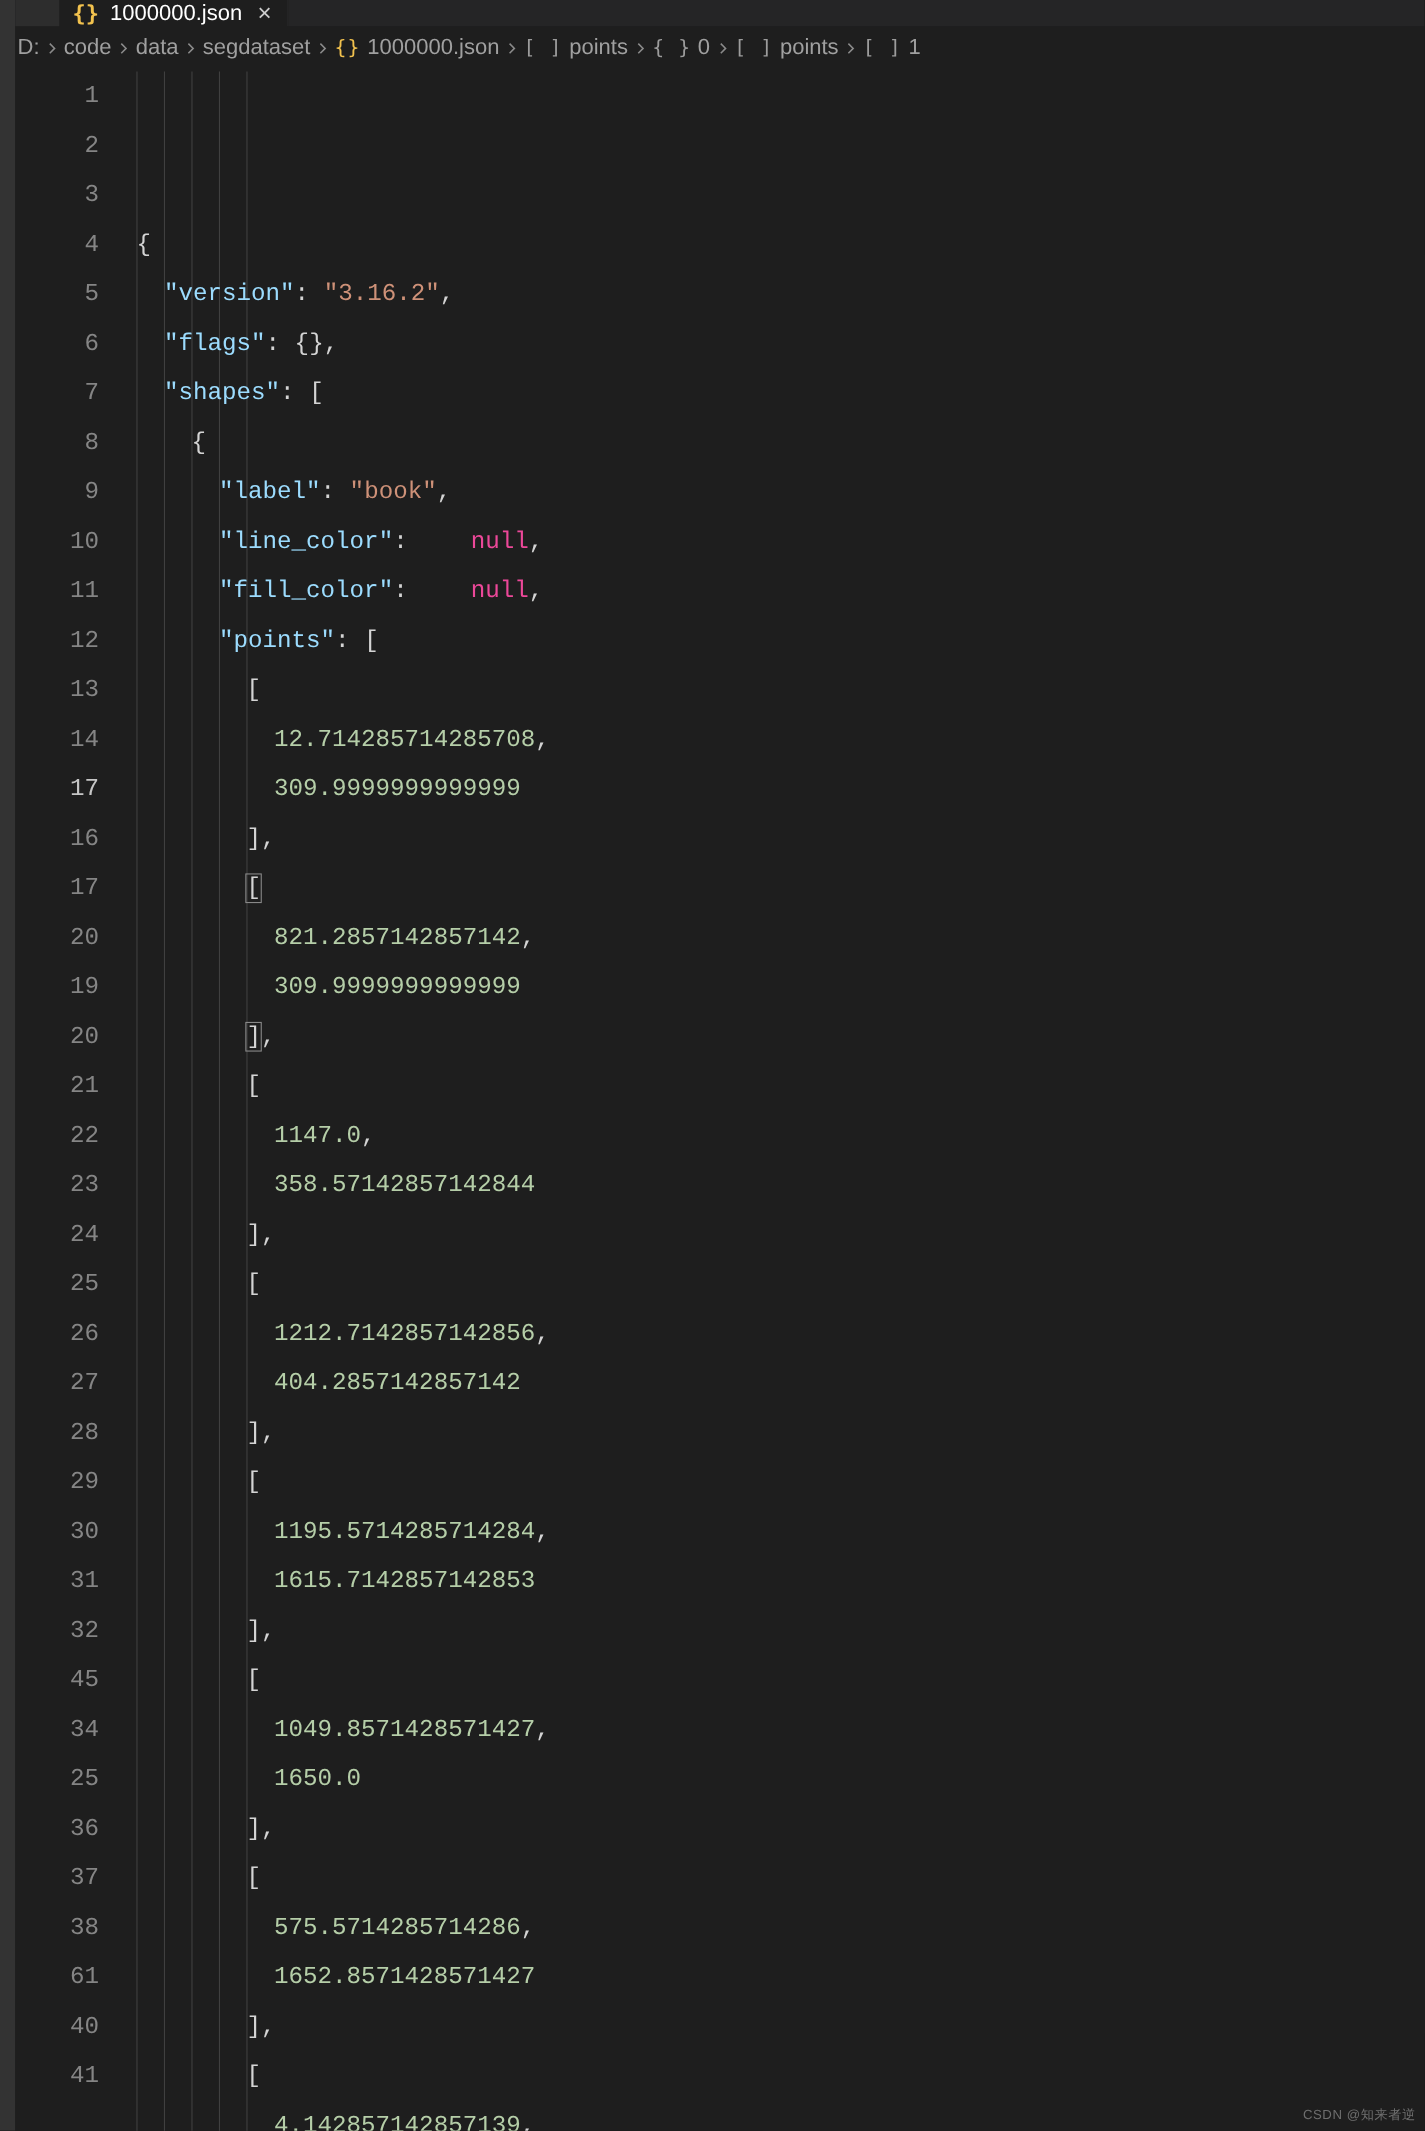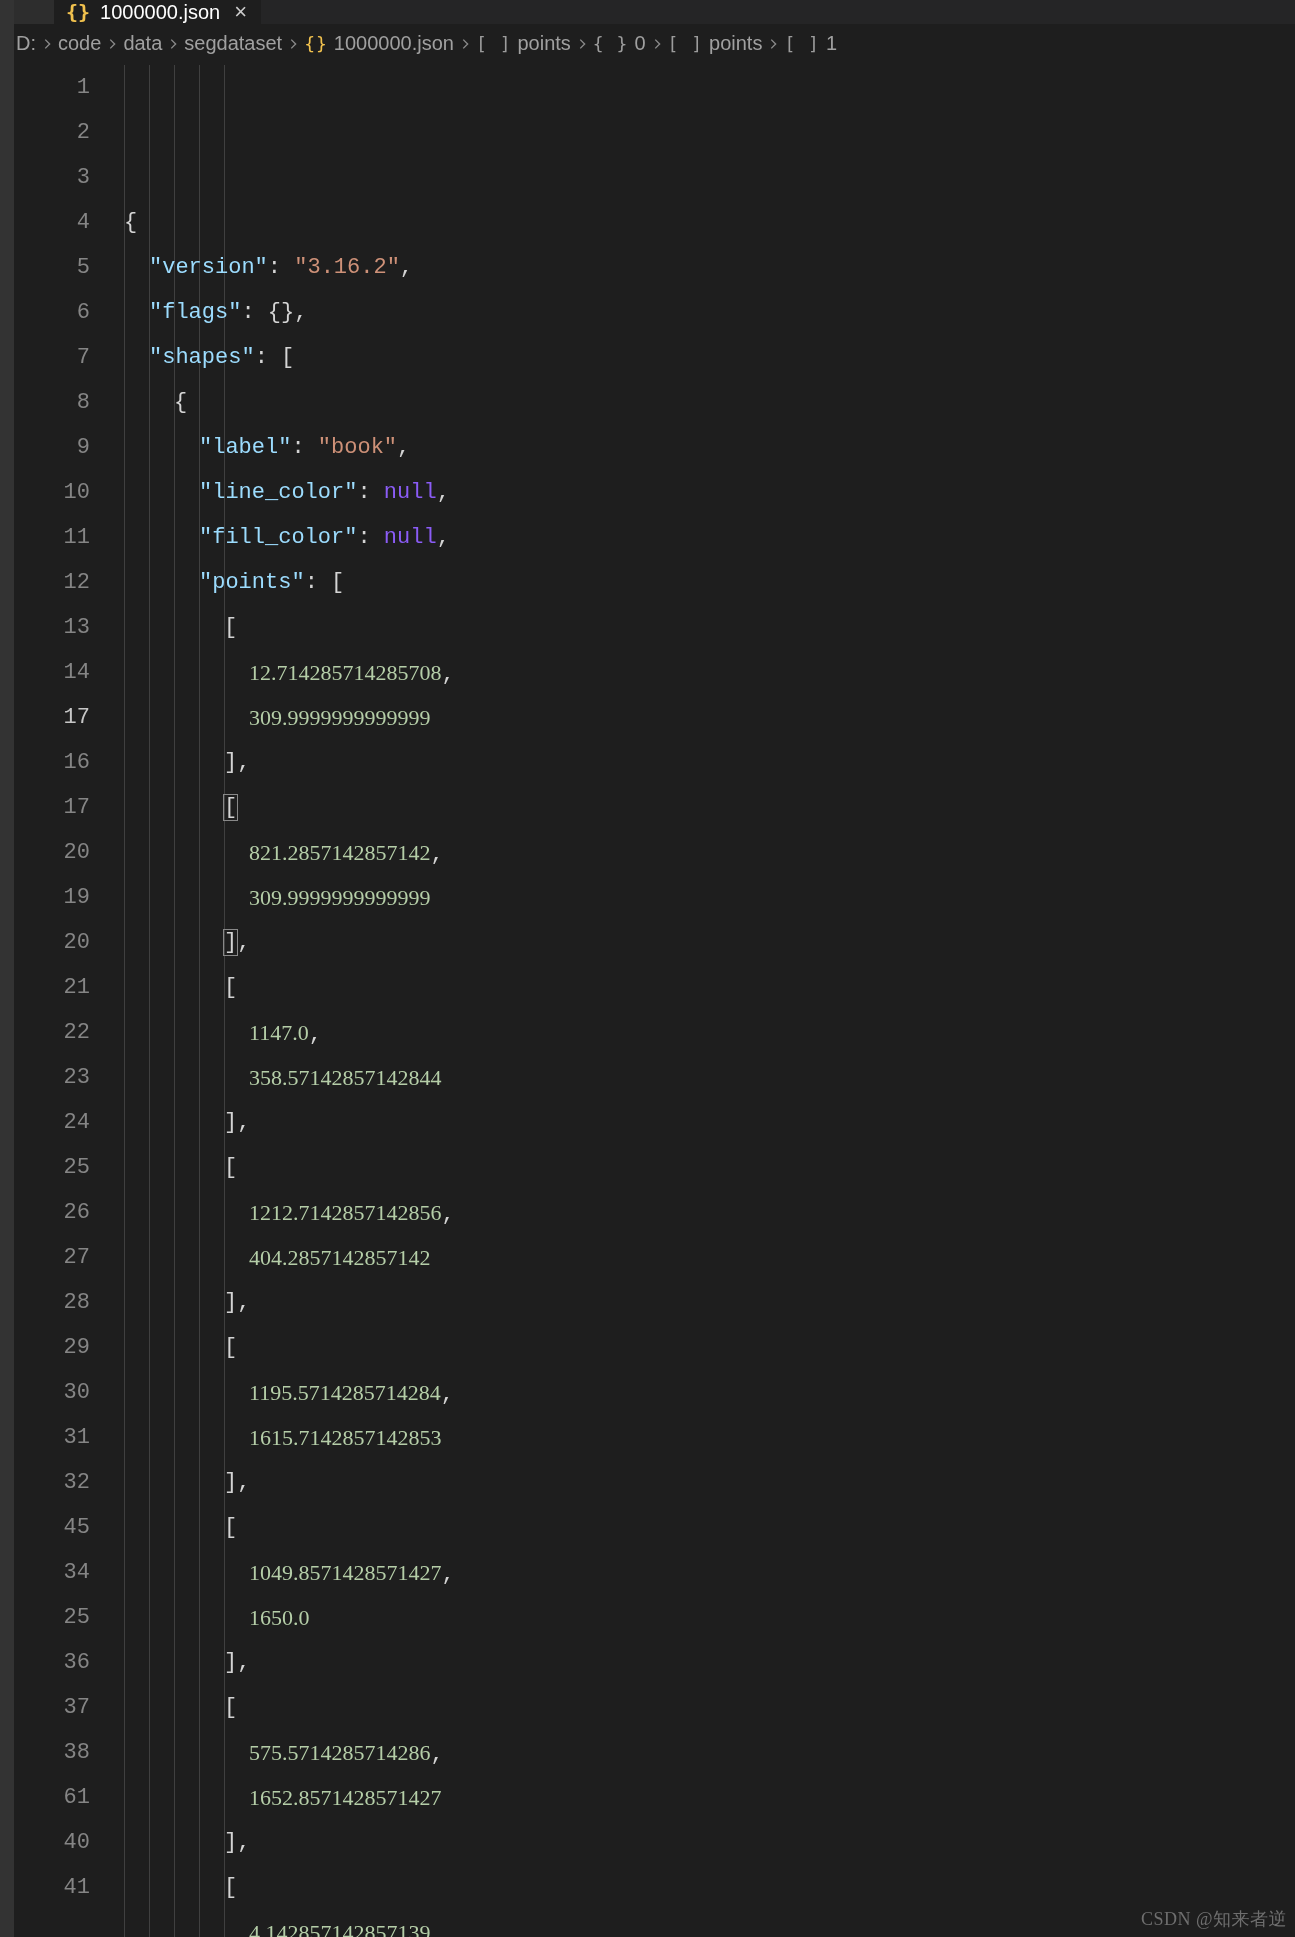--- a/index.html
+++ b/index.html
@@ -140,32 +140,32 @@
   .guide {
     position: absolute;
     top: 0; bottom: 0;
     width: 1px;
     background: #404040;
   }
   
   .p  { color: #d4d4d4; }        
   .k  { color: #9cdcfe; }        
   .s  { color: #ce9178; }        
-  .n  { color: #b5cea8; font-family: Liberation Serif, serif; }        
-  .kw { color: #8b5cf6; }        
+  .n  { color: #b5cea8; }        
+  .kw { color: #ec4899; margin-left: 44px; }        
   .br-match {
     border: 1px solid #888888;
     margin: -1px;
   }
   .watermark {
     position: absolute;
     right: 8px;
     bottom: 6px;
-    font-family: Liberation Serif, serif;
-    font-size: 18px;
+    font-family: Liberation Sans, sans-serif;
+    font-size: 12px;
     color: #6e6e6e;
     letter-spacing: 0.5px;
     margin-left: 16px;
   }
 </style>
 </head>
 <body>
 
 <div class="app">
   <div class="activity-bar"></div>

